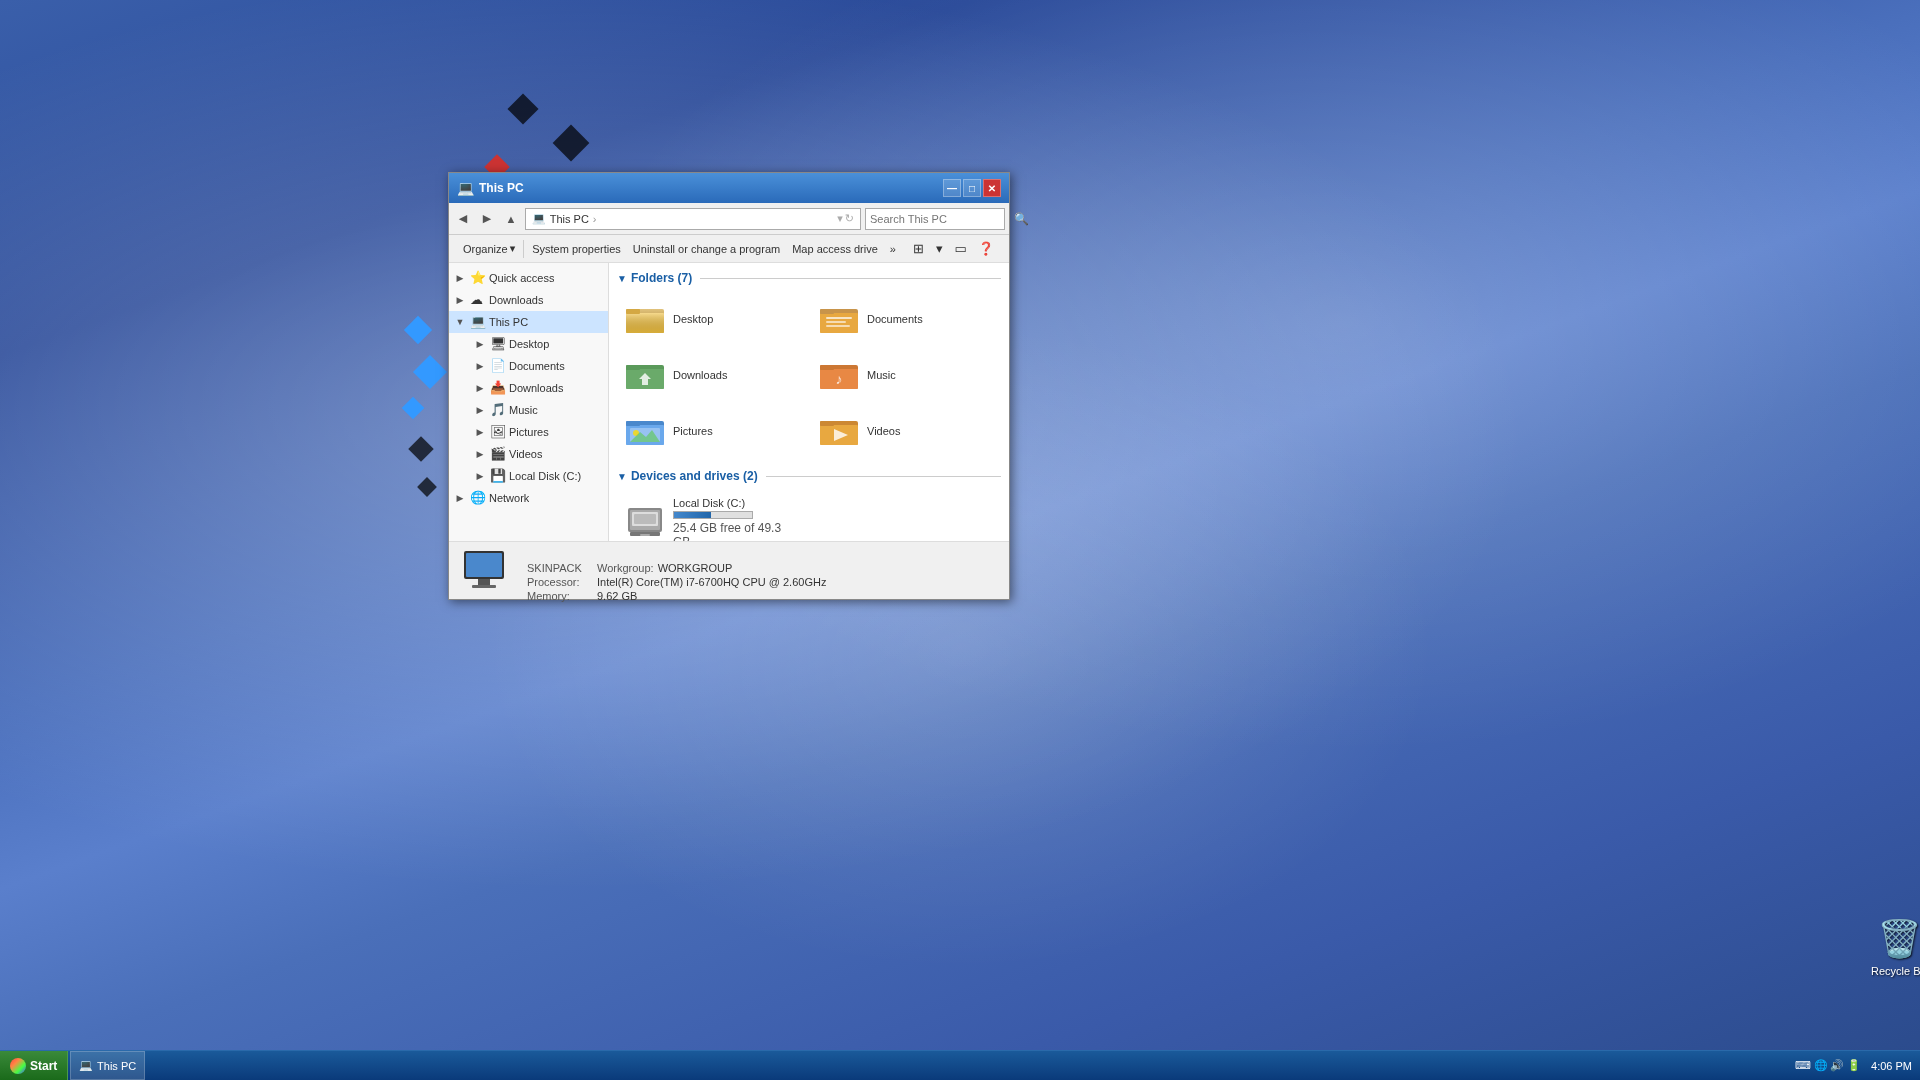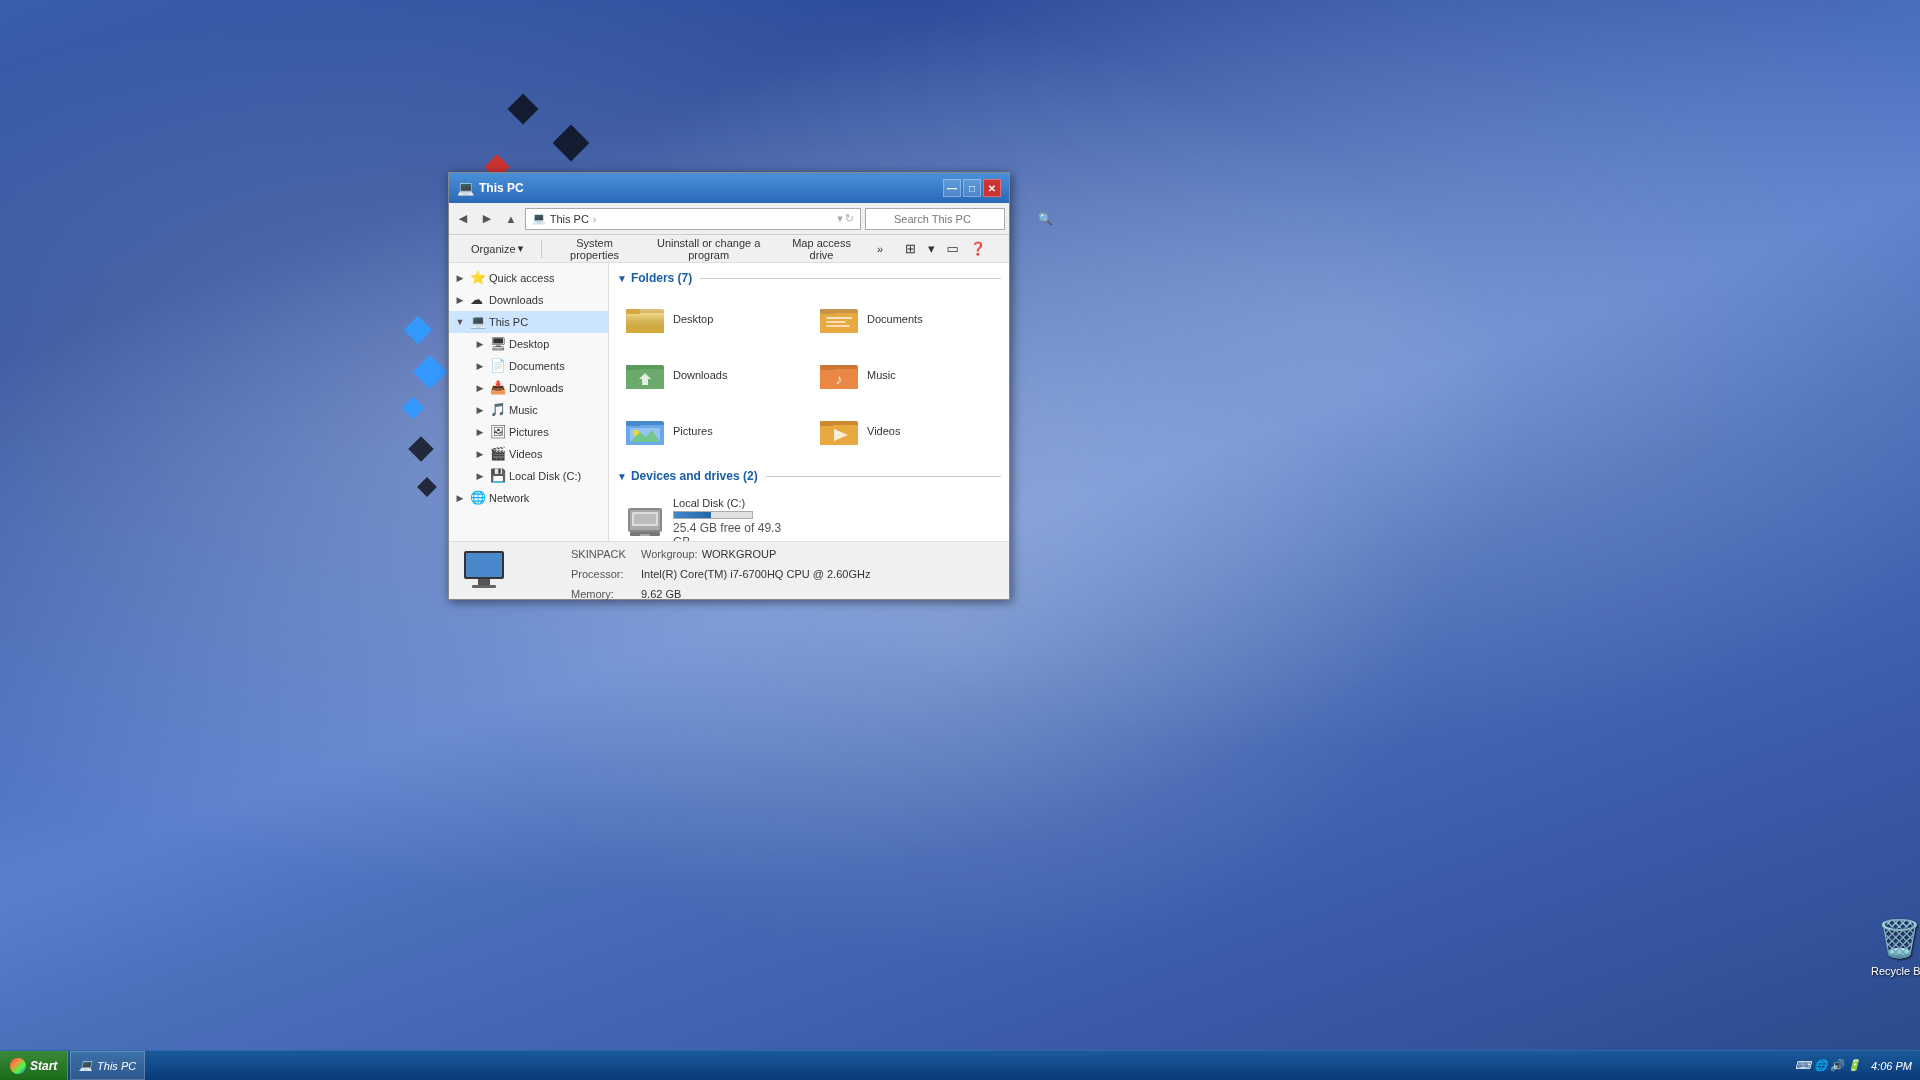--- a/index.html
+++ b/index.html
@@ -51,21 +51,20 @@
       position: absolute;
       bottom: 0;
       left: 0;
       width: 100%;
       height: 30px;
       background: linear-gradient(to bottom, #1a5a9a, #0a3a7a);
       display: flex;
       align-items: center;
       border-top: 1px solid #2a6aaa;
       z-index: 100;
-      font-style: italic;
     }
 
     .start-button {
       display: flex;
       align-items: center;
       height: 100%;
       padding: 0 10px;
       background: linear-gradient(to bottom, #3a8a3a, #1a6a1a);
       border-right: 1px solid #4a9a4a;
       cursor: pointer;
@@ -248,32 +247,31 @@
       gap: 2px;
     }
 
     .search-input {
       flex: 1;
       border: none;
       outline: none;
       font-size: 11px;
       background: transparent;
       color: #aaa;
-      margin-left: 24px;
     }
 
     
     .toolbar {
       background: #f0f0f0;
       height: 28px;
       display: flex;
       align-items: center;
-      padding: 0 16px;
+      padding: 0 8px;
       border-bottom: 1px solid #ddd;
-      gap: 10px;
+      gap: 0;
       flex-shrink: 0;
     }
 
     .toolbar-btn {
       height: 22px;
       padding: 0 6px;
       display: flex;
       align-items: center;
       gap: 2px;
       cursor: pointer;
@@ -474,25 +472,24 @@
       width: 70px;
       display: flex;
       align-items: center;
       justify-content: center;
       padding: 4px;
       flex-shrink: 0;
     }
 
     .status-info {
       flex: 1;
-      padding: 6px 8px;
+      padding: 20px 8px;
       display: flex;
       flex-direction: column;
-      gap: 8px;
-      margin-left: 44px;
+      gap: 2px;
     }
 
     .status-row {
       display: flex;
       font-size: 11px;
     }
 
     .status-label {
       color: #555;
       width: 70px;

